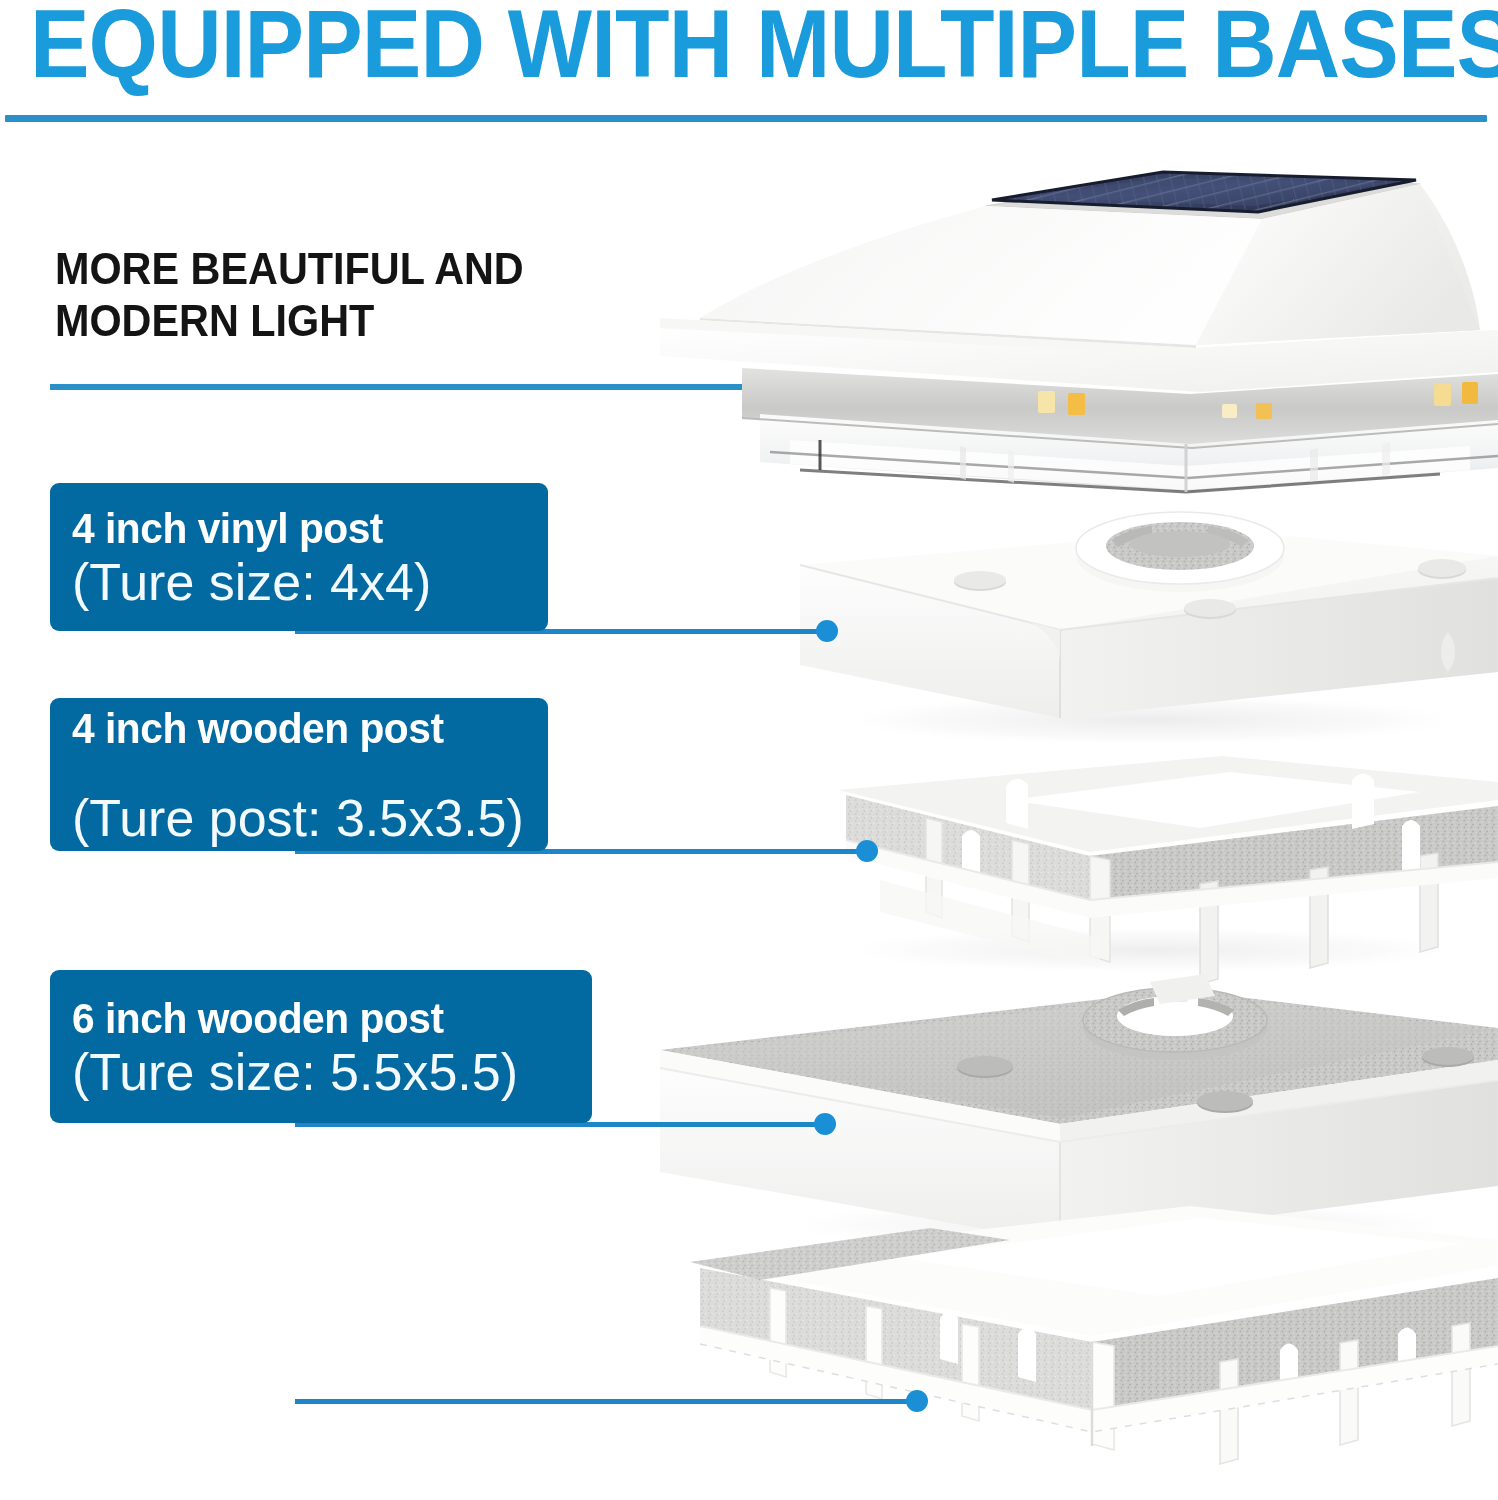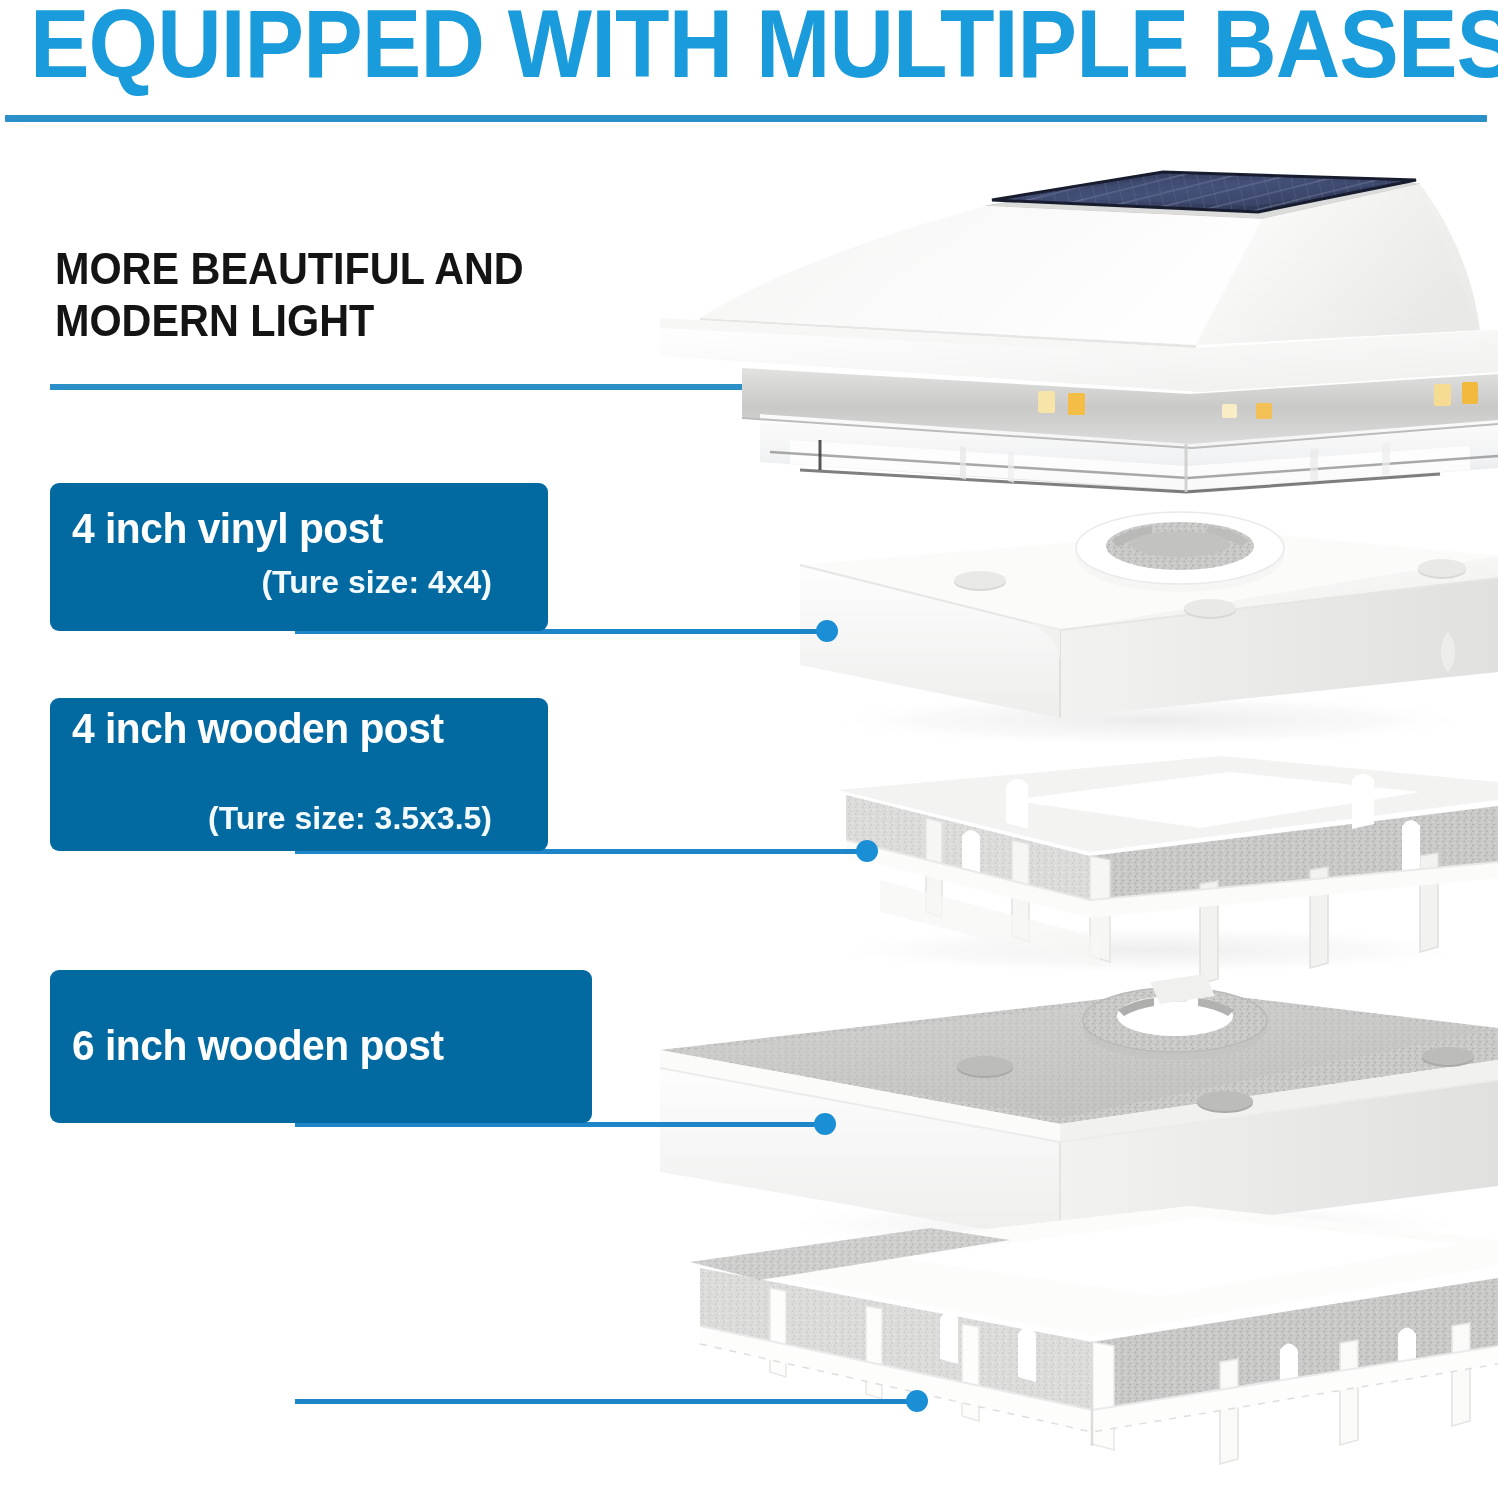--- a/index.html
+++ b/index.html
@@ -43,22 +43,22 @@
     position:absolute;background:#0369a1;border-radius:9px;
     box-sizing:border-box;padding:6px 22px 8px 22px;
     display:flex;flex-direction:column;justify-content:center;
   }
   .cbox .t1{
     color:#ffffff;font-weight:bold;font-size:42px;line-height:52px;
     letter-spacing:-0.5px;white-space:nowrap;
     transform:scaleX(0.97);transform-origin:left center;
   }
   .cbox .t2{
-    color:#F2FAFE;font-weight:bold;font-size:32px;line-height:54px;
-    text-align:right;white-space:nowrap;padding-right:34px;
+    color:#F2FAFE;font-weight:normal;font-size:52px;line-height:54px;
+    text-align:left;white-space:nowrap;padding-right:34px;
   }
 
   
   .leader{position:absolute;height:5px;background:#1C86C8;}
   .dot{
     position:absolute;width:22px;height:22px;border-radius:50%;
     background:#1B8FD6;
   }
 
   
@@ -359,25 +359,26 @@
   <div class="dot" style="left:816px;top:620px;"></div>
   <div class="cbox" style="left:50px;top:483px;width:498px;height:148px;">
     <div class="t1">4 inch vinyl post</div>
     <div class="t2">(Ture size: 4x4)</div>
   </div>
 
   <div class="leader" style="left:295px;top:849px;width:580px;"></div>
   <div class="dot" style="left:856px;top:840px;"></div>
   <div class="cbox" style="left:50px;top:698px;width:498px;height:153px;gap:36px;">
     <div class="t1">4 inch wooden post</div>
-    <div class="t2">(Ture size: 3.5x3.5)</div>
+    <div class="t2">(Ture post: 3.5x3.5)</div>
   </div>
 
   <div class="leader" style="left:295px;top:1122px;width:536px;"></div>
   <div class="dot" style="left:814px;top:1113px;"></div>
   <div class="cbox" style="left:50px;top:970px;width:542px;height:153px;">
     <div class="t1">6 inch wooden post</div>
+    <div class="t2">(Ture size: 5.5x5.5)</div>
   </div>
 
   <div class="leader" style="left:295px;top:1399px;width:630px;"></div>
   <div class="dot" style="left:906px;top:1390px;"></div>
 
 </div>
 
 </body></html>

